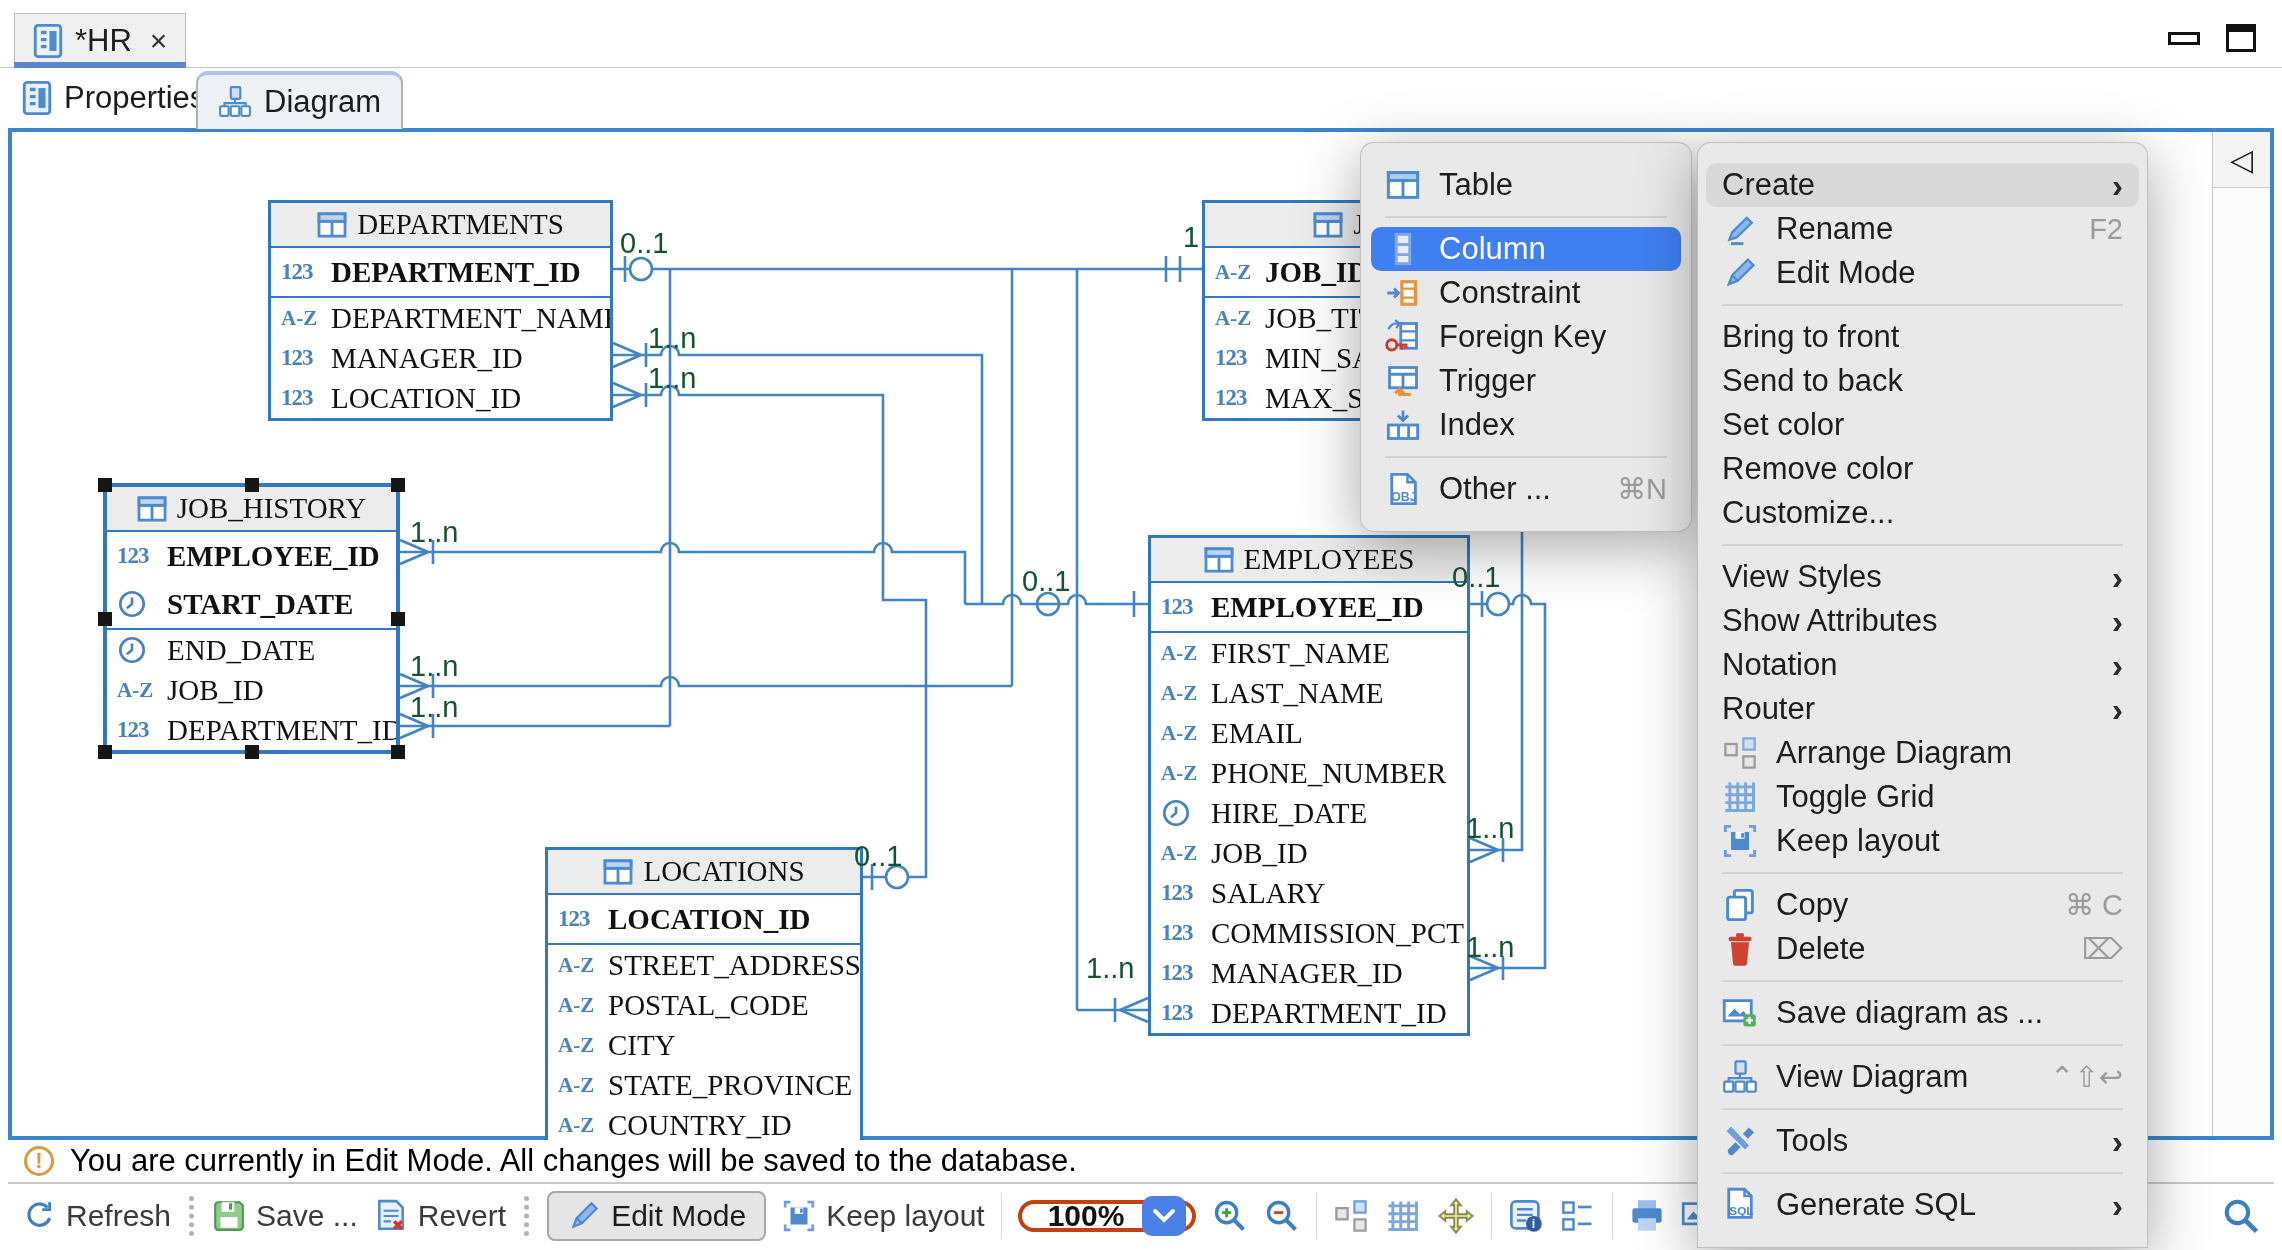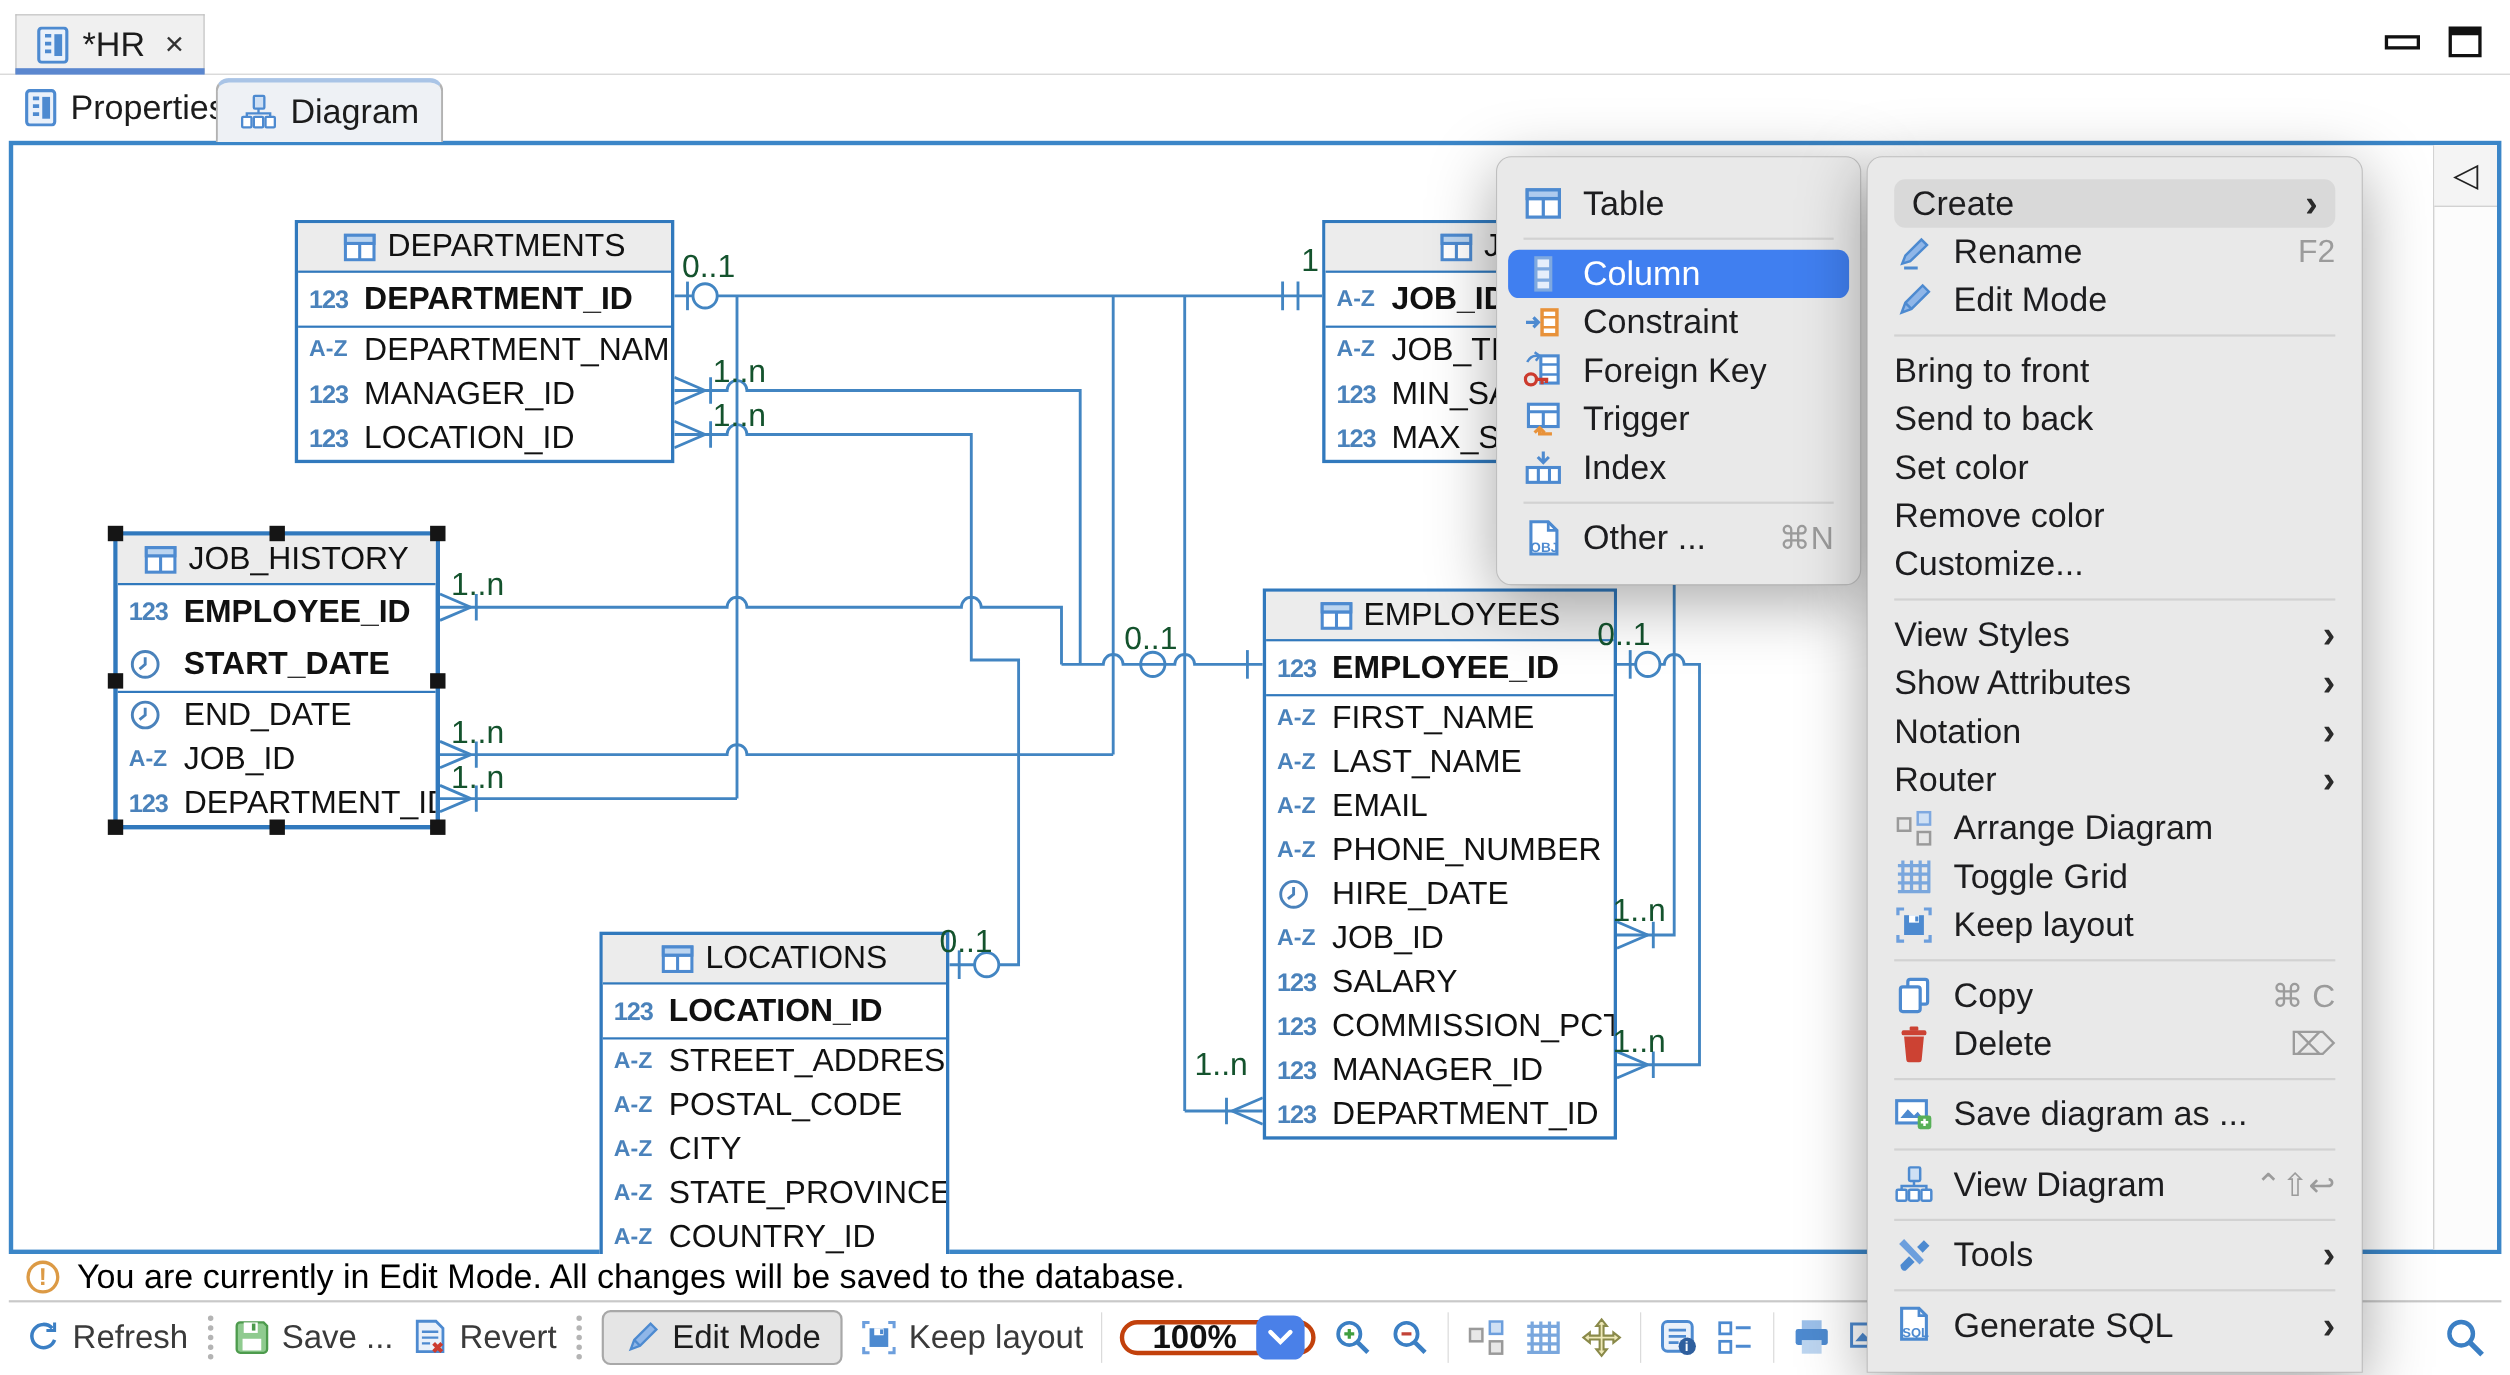--- a/index.html
+++ b/index.html
@@ -28,21 +28,21 @@
   
   .canvas{position:absolute;left:8px;top:128px;width:2266px;height:1012px;border:4px solid #3b86c8;background:#fff;}
   .palette-strip{position:absolute;right:0;top:0;width:58px;height:100%;background:#fcfcfc;border-left:1px solid #c9c9c9;z-index:4;}
   .palette-btn{height:56px;border-bottom:1px solid #c9c9c9;background:#f4f4f4;display:flex;align-items:center;justify-content:center;font-size:30px;color:#222;}
   
   .connector-svg{position:absolute;left:0;top:0;z-index:2;pointer-events:none;}
   #cardinality-layer{position:absolute;left:0;top:0;z-index:4;pointer-events:none;}
   .card-label{position:absolute;font-size:29px;color:#14532d;white-space:nowrap;}
   
   #entity-layer{position:absolute;left:0;top:0;z-index:3;}
-  .entity{position:absolute;background:#fff;border:3.5px solid #3179bd;}
+  .entity{position:absolute;background:#fff;border:3.5px solid #3179bd;font-family:Liberation Serif, serif;}
   .entity.selected{border-width:4.5px;}
   .e-header{height:45px;background:#ececec;border-bottom:2.5px solid #3179bd;display:flex;align-items:center;justify-content:center;gap:10px;font-size:29px;color:#111;}
   .e-row{height:40px;display:flex;align-items:center;padding:0 10px;font-size:29px;color:#111;white-space:nowrap;overflow:hidden;}
   .e-row.pk{height:48px;font-weight:bold;}
   .e-sep{border-top:2.5px solid #3179bd;}
   .ti{width:50px;flex:none;display:flex;align-items:center;}
   .ti-num{color:#4a82bb;font-weight:700;font-size:23px;letter-spacing:-1px;}
   .ti-str{color:#4a82bb;font-weight:700;font-size:21px;}
   .handle{position:absolute;width:14px;height:14px;background:#151515;z-index:6;}
   .h-tl{left:-9px;top:-9px}.h-tm{left:calc(50% - 7px);top:-9px}.h-tr{right:-9px;top:-9px}
@@ -52,21 +52,21 @@
   .menu{position:absolute;background:#e9e9e9;border-radius:14px;border:1px solid rgba(0,0,0,.18);
     box-shadow:0 14px 60px rgba(0,0,0,.35);padding:20px 0;z-index:10;}
   #create-submenu{left:1360px;top:142px;width:332px;}
   #context-menu{left:1697px;top:142px;width:451px;border-bottom-left-radius:0;border-bottom-right-radius:0;}
   .mi{display:flex;align-items:center;height:44px;padding:0 24px;font-size:31px;color:#1d1d1f;white-space:nowrap;}
   .mi .m-ic{width:54px;flex:none;display:flex;align-items:center;text-decoration:underline;}
   .mi .m-label{overflow:hidden;}
   .m-right{margin-left:auto;font-size:29px;color:#9b9b9b;padding-left:30px;}
   .m-arrow{color:#2b2b2b;font-size:34px;font-weight:bold;line-height:1;}
   .mi.hl{background:#407ff0;color:#fff;border-radius:10px;margin:0 10px;padding:0 14px;}
-  .mi.hover{background:#d9d9d9;border-radius:10px;margin:0 24px;padding:0 16px;}
+  .mi.hover{background:#d9d9d9;border-radius:10px;margin:0 8px;padding:0 16px;}
   .m-sep{border-top:2px solid #d2d2d2;margin:9px 24px;}
   
   .statusbar{position:absolute;left:8px;top:1140px;width:2266px;height:110px;background:#fff;z-index:5;}
   .status-msg{height:44px;display:flex;align-items:center;gap:16px;padding:0 16px;font-size:31px;color:#000;border-bottom:2px solid #c9c9c9;}
   .warn-ic{width:30px;height:30px;border:3px solid #dc9a45;border-radius:50%;color:#dc9a45;font-size:22px;font-weight:bold;display:flex;align-items:center;justify-content:center;flex:none;}
   .toolbar{height:64px;display:flex;align-items:center;gap:16px;padding:0 14px;font-size:30px;color:#3a3a3a;}
   .tb-item{display:flex;align-items:center;gap:10px;white-space:nowrap;}
   .dotsep{height:40px;border-left:5px dotted #b4b4b4;margin:0 2px;}
   .vsep{width:1px;height:46px;background:#d8d8d8;}
   .editmode-btn{display:flex;align-items:center;gap:10px;border:2px solid #a8a8a8;background:#e5e5e5;border-radius:8px;padding:6px 18px;color:#1c1c1c;}

